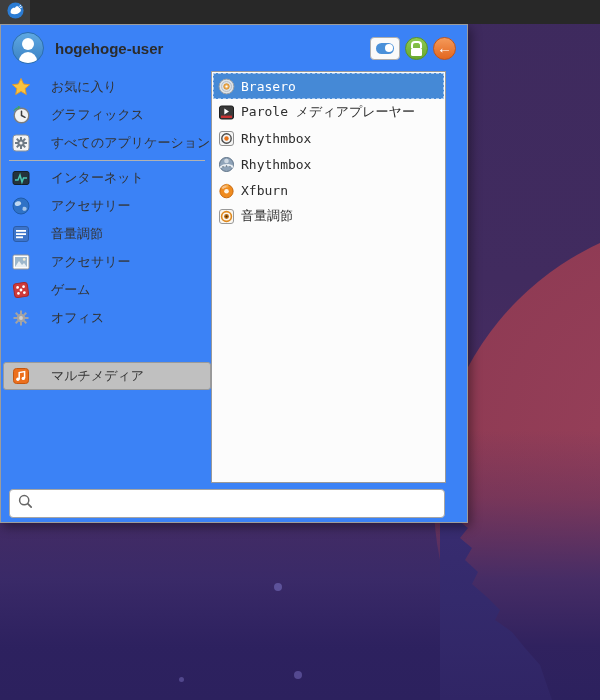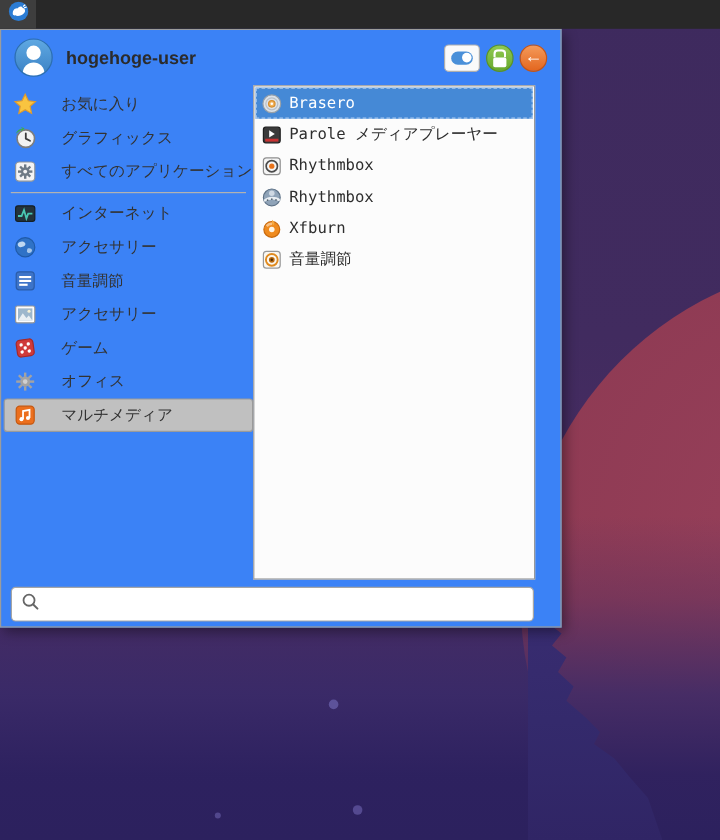--- a/index.html
+++ b/index.html
@@ -50,21 +50,21 @@
   .lock-shackle{width:7px;height:5px;border:2px solid #fff;border-bottom:none;border-radius:4px 4px 0 0;}
   .lock-body{width:11px;height:8px;background:#fff;border-radius:1.5px;margin-top:0px;}
   .btn-logout{background:linear-gradient(180deg,#f49a5a 0%,#e3661f 100%);border:1px solid #c2551a;}
   .logout-arrow{color:#fff;font-size:15px;font-weight:bold;line-height:1;margin-top:-1px;}
 
   
   .sidebar{position:absolute;left:2px;top:48px;width:208px;}
   .cat{height:28px;display:flex;align-items:center;padding-left:7px;gap:20px;
     font-size:13px;color:#333;border:1px solid transparent;border-radius:3px;
     box-sizing:border-box;cursor:pointer;white-space:nowrap;}
-  .cat.selected{background:#c0c0c0;border-color:#9a9a9a;}
+  .cat.selected{background:#c0c0c0;border-color:#9a9a9a;margin-top:30px;}
   .cat .ic{width:20px;height:20px;flex:0 0 auto;display:block;}
   .sep{border-top:1px solid #b2b2b2;margin:3px 6px;height:0;}
 
   
   .app-list{position:absolute;left:210px;top:46px;width:235px;height:412px;
     background:#fcfcfc;border:1px solid #999;box-sizing:border-box;overflow:hidden;padding-top:1px;}
   .app{height:26px;display:flex;align-items:center;gap:6px;padding-left:4px;margin:0 1px;
     font-family:"DejaVu Sans Mono","Liberation Mono",monospace;
     font-size:13px;color:#2e2e2e;border:1px solid transparent;box-sizing:border-box;
     cursor:pointer;white-space:nowrap;}

